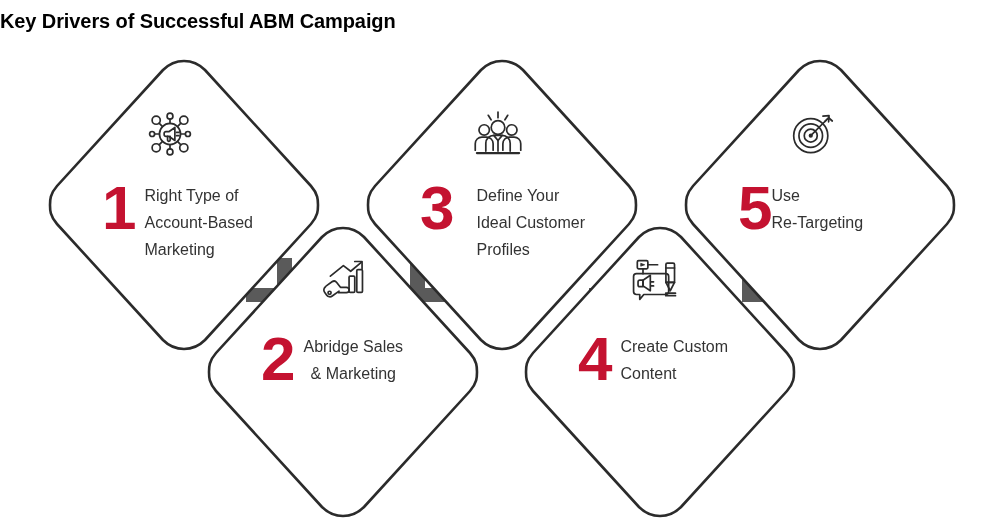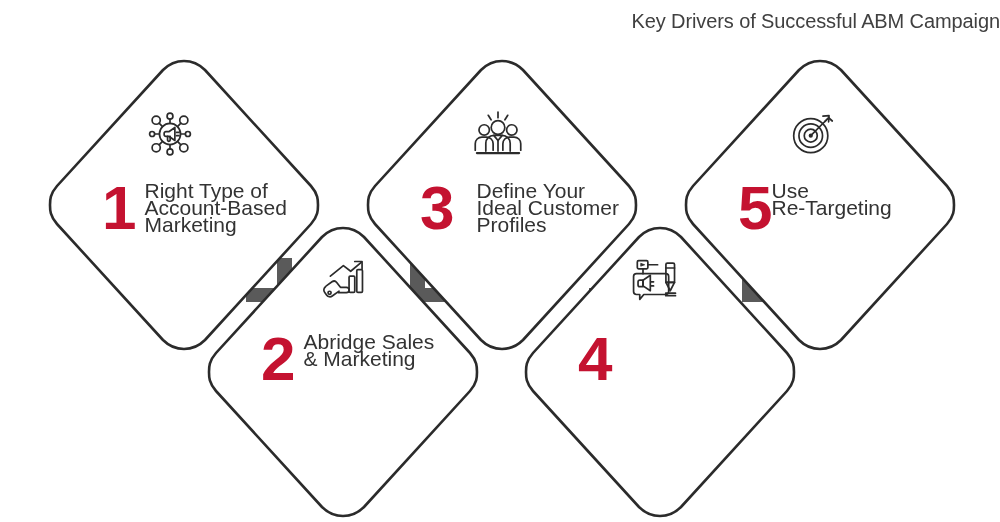--- a/index.html
+++ b/index.html
@@ -22,24 +22,24 @@
     width: 1000px;
     height: 522px;
   }
 
   
   .title {
     position: absolute;
     left: 0;
     top: 8px;
     width: 1000px;
-    text-align: right;
+    text-align: left;
     font-size: 20px;
-    font-weight: normal;
-    color: #404040;
+    font-weight: bold;
+    color: #000000;
     letter-spacing: -0.1px;
     line-height: 26px;
   }
 
   
   .card {
     position: absolute;
   }
   .card .shape {
     position: absolute;
@@ -81,22 +81,22 @@
     color: #c41230;
     font-weight: bold;
     font-size: 62px;
     line-height: 64px;
     flex: 0 0 auto;
     font-family: "Liberation Sans", sans-serif;
     letter-spacing: -2px;
   }
   .label {
     color: #333333;
-    font-size: 21px;
-    line-height: 17px;
+    font-size: 16px;
+    line-height: 27px;
     flex: 0 1 auto;
     white-space: pre-line;
     padding-top: 6px;
   }
 
   
   .connector {
     position: absolute;
   }
   .connector svg { display: block; }
@@ -210,21 +210,21 @@
           <rect x="46.5" y="18" width="7" height="28" rx="1.4"></rect>
           <path d="M14 26 L30 13 L39 20 L52 9"></path>
           <path d="M44 8 L53 8 L53 17"></path>
           <path d="M9 38 l7 -5 c2 -1.4 4.4 -1 5.8 0.8 l4.6 6 h7.2 c2.2 0 3.6 1.5 3.6 3.3 c0 1.9 -1.5 3.3 -3.6 3.3 H24"></path>
           <path d="M8 39 c-2.2 1.6 -2.7 4.6 -1.1 6.8 l2.6 3.6 c1.6 2.2 4.6 2.7 6.8 1.1 l8.4 -6"></path>
           <circle cx="13" cy="46.5" r="1.9"></circle>
         </svg>
       </div>
       <div class="row" style="margin-top:14px;">
         <div class="num">2</div>
-        <div class="label" style="margin-left:10px;">Abridge Sales
+        <div class="label" style="margin-left:10px;text-align:center;">Abridge Sales
 &amp; Marketing</div>
       </div>
     </div>
   </div>
 
   <div class="card" style="left:362px; top:58px; width:280px; height:294px;">
     <div class="shape">
       <svg viewBox="0 0 280 294" preserveAspectRatio="none">
         <path d="M 140 3
                  C 150 3 156 7 161 12
@@ -299,20 +299,22 @@
           <line x1="26" y1="38" x2="29" y2="38"></line>
           <path d="M46 10 h7 c1 0 1.8 0.8 1.8 1.8 v22 h-10.6 v-22 c0 -1 0.8 -1.8 1.8 -1.8 Z"></path>
           <line x1="44.2" y1="16" x2="54.8" y2="16"></line>
           <path d="M44.2 33.8 L49.5 44 l5.3 -10.2 Z"></path>
           <line x1="44" y1="47" x2="56" y2="47"></line>
           <line x1="44" y1="50" x2="56" y2="50"></line>
         </svg>
       </div>
       <div class="row" style="margin-top:14px;">
         <div class="num">4</div>
+        <div class="label" style="margin-left:10px;">Create Custom
+Content</div>
       </div>
     </div>
   </div>
 
   <div class="card" style="left:680px; top:58px; width:280px; height:294px;">
     <div class="shape">
       <svg viewBox="0 0 280 294" preserveAspectRatio="none">
         <path d="M 140 3
                  C 150 3 156 7 161 12
                  L 267 128

